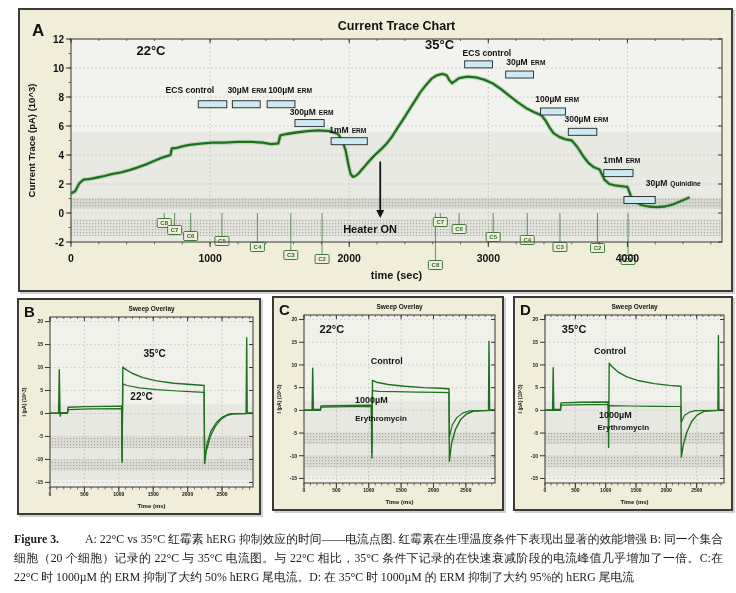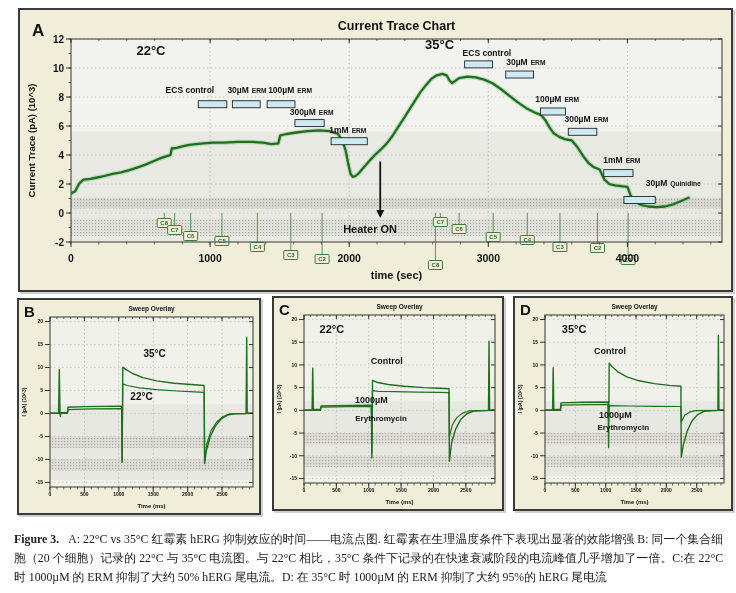--- a/index.html
+++ b/index.html
@@ -8,21 +8,21 @@
   .panel{position:absolute;background:#f0eed9;border:2px solid #3a3a38;box-sizing:border-box;
          box-shadow:2px 2px 0 rgba(0,0,0,0.18);}
   .panel svg{display:block;}
   #panel-a{left:18px;top:8px;width:715px;height:284px;}
   #panel-b{left:17px;top:298px;width:244px;height:217px;}
   #panel-c{left:272px;top:296px;width:232px;height:215px;}
   #panel-d{left:513px;top:296px;width:220px;height:215px;}
   .caption{position:absolute;left:14px;top:530px;width:709px;margin:0;
            font-family:"Liberation Serif",serif;font-size:11.8px;line-height:18.8px;
            color:#1b1b1b;text-align:justify;}
-  .caption b{font-weight:bold;margin-right:9px;}
+  .caption b{font-weight:bold;margin-right:26px;}
 </style>
 </head>
 <body>
 
 <div class="page">
   <div id="panel-a" class="panel">
     <svg id="chart-a" width="711" height="280">
         <defs>
           <pattern id="dots-a" width="3" height="3" patternUnits="userSpaceOnUse">
             <rect x="0" y="0" width="1.2" height="1.2" fill="#9d9d94"></rect>

